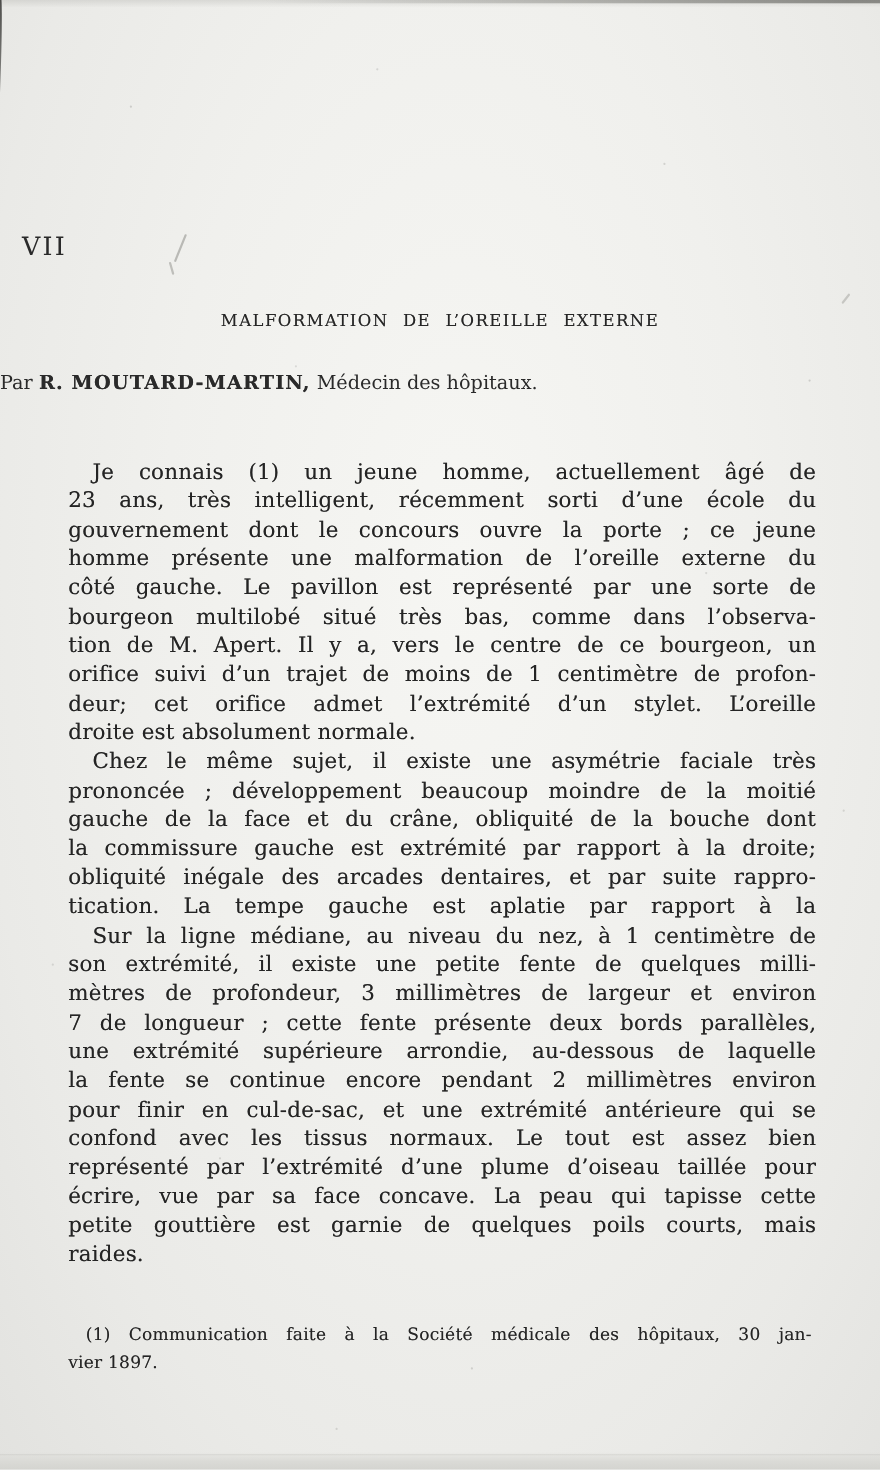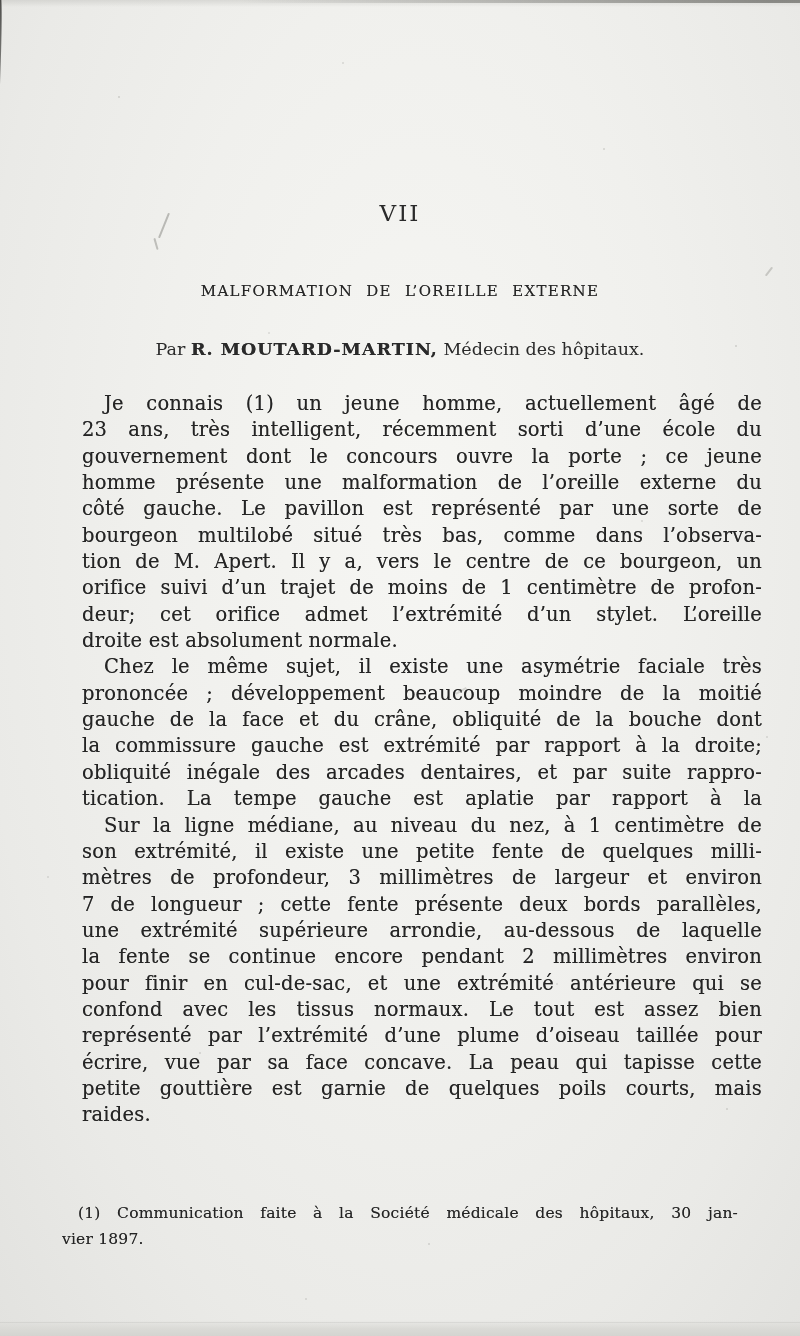--- a/index.html
+++ b/index.html
@@ -13,57 +13,57 @@
     height: 1336px;
     overflow: hidden;
     background: radial-gradient(ellipse at 52% 38%, #f6f6f3 0%, #f0f0ed 45%, #eaeae7 75%, #e2e2df 100%);
     font-family: "DejaVu Serif", "Liberation Serif", serif;
     color: #242424;
   }
   .page * { box-sizing: border-box; }
 
   .chapter {
     position: absolute;
-    top: 200px; left: 0; width: 100%;
-    text-align: center;
+    top: 212px; left: 0; width: 100%;
+    text-align: left;
     font-size: 23px;
     letter-spacing: 2px;
     color: #2a2a2a;
+    padding-left: 20px;
   }
   .title {
     position: absolute;
     top: 282px; left: 0; width: 100%;
     text-align: center;
     font-size: 15px;
     letter-spacing: 1.3px;
     word-spacing: 7px;
     color: #262626;
     text-shadow: 0 0 0.5px rgba(38,38,38,0.55);
   }
   .byline {
     position: absolute;
     top: 339px; left: 0; width: 100%;
-    text-align: center;
+    text-align: left;
     font-size: 17.5px;
     color: #2a2a2a;
   }
   .byline .author {
     font-weight: bold;
     letter-spacing: 1px;
     text-shadow: 0 0 0.6px rgba(30,30,30,0.7);
   }
 
   .body {
     position: absolute;
-    top: 391px; left: 62px; width: 680px;
+    top: 416px; left: 62px; width: 680px;
     font-size: 19.5px;
     line-height: 26.35px;
     letter-spacing: 0.2px;
     text-shadow: 0 0 0.5px rgba(36,36,36,0.55);
-    margin-left: 20px;
   }
   .line {
     text-align: justify;
     text-align-last: justify;
     height: 26.35px;
     overflow: hidden;
     white-space: nowrap;
   }
   .line.j { white-space: normal; }
   .line.last {

